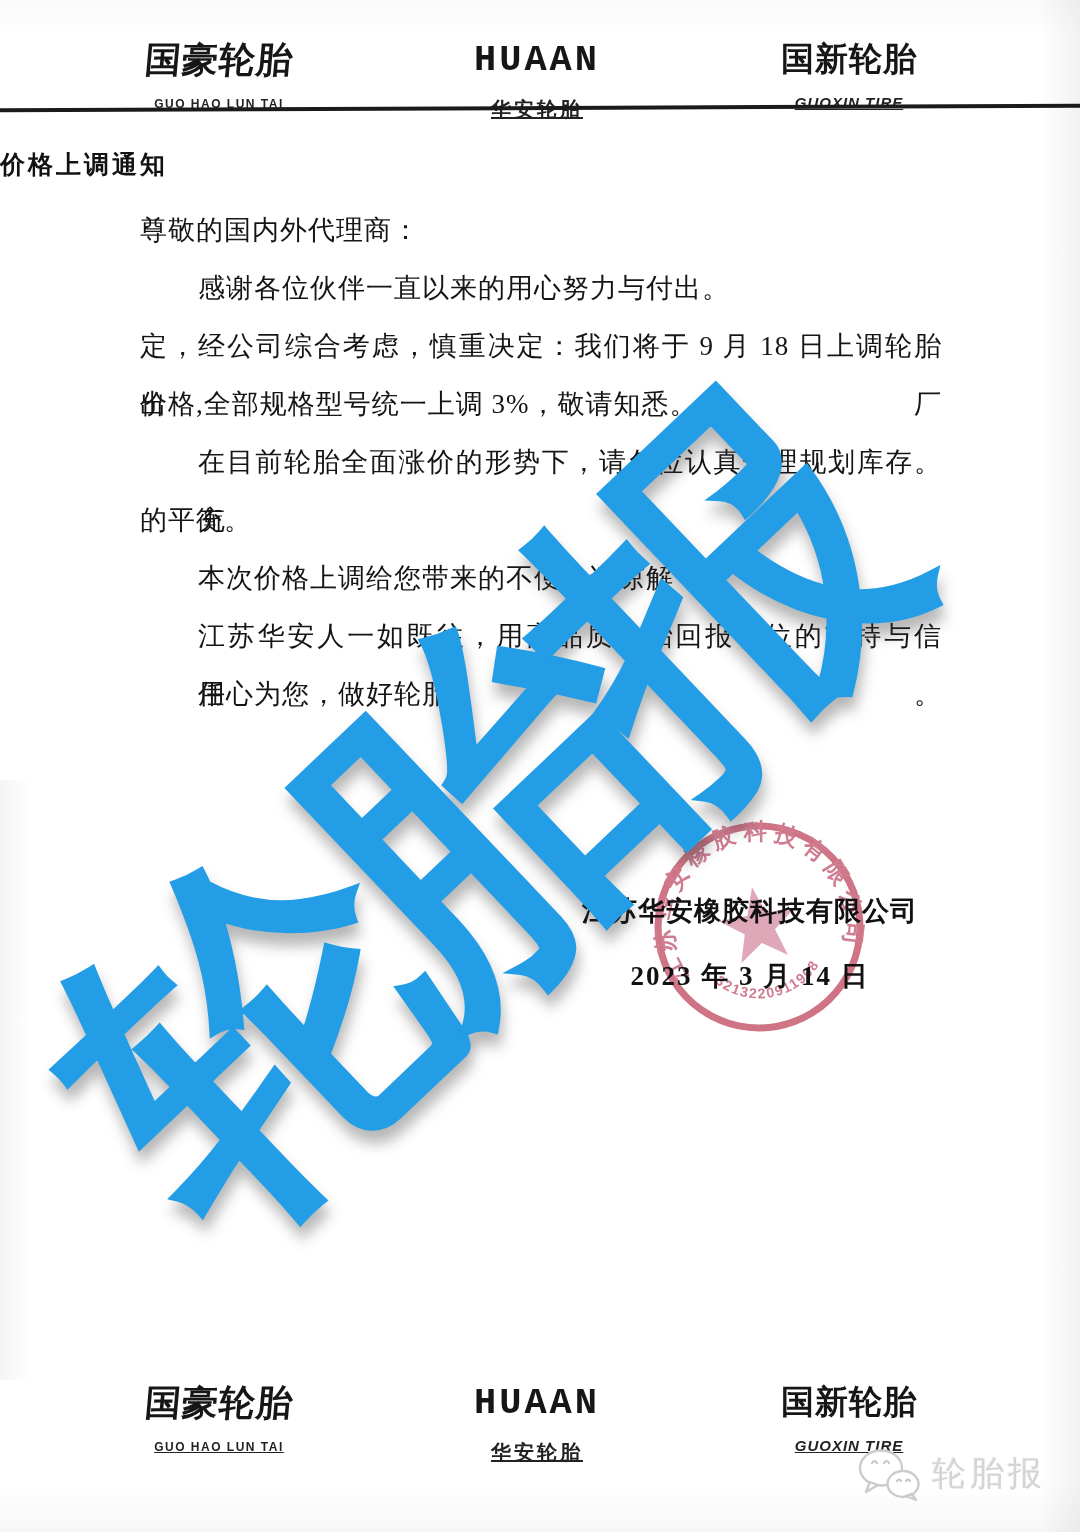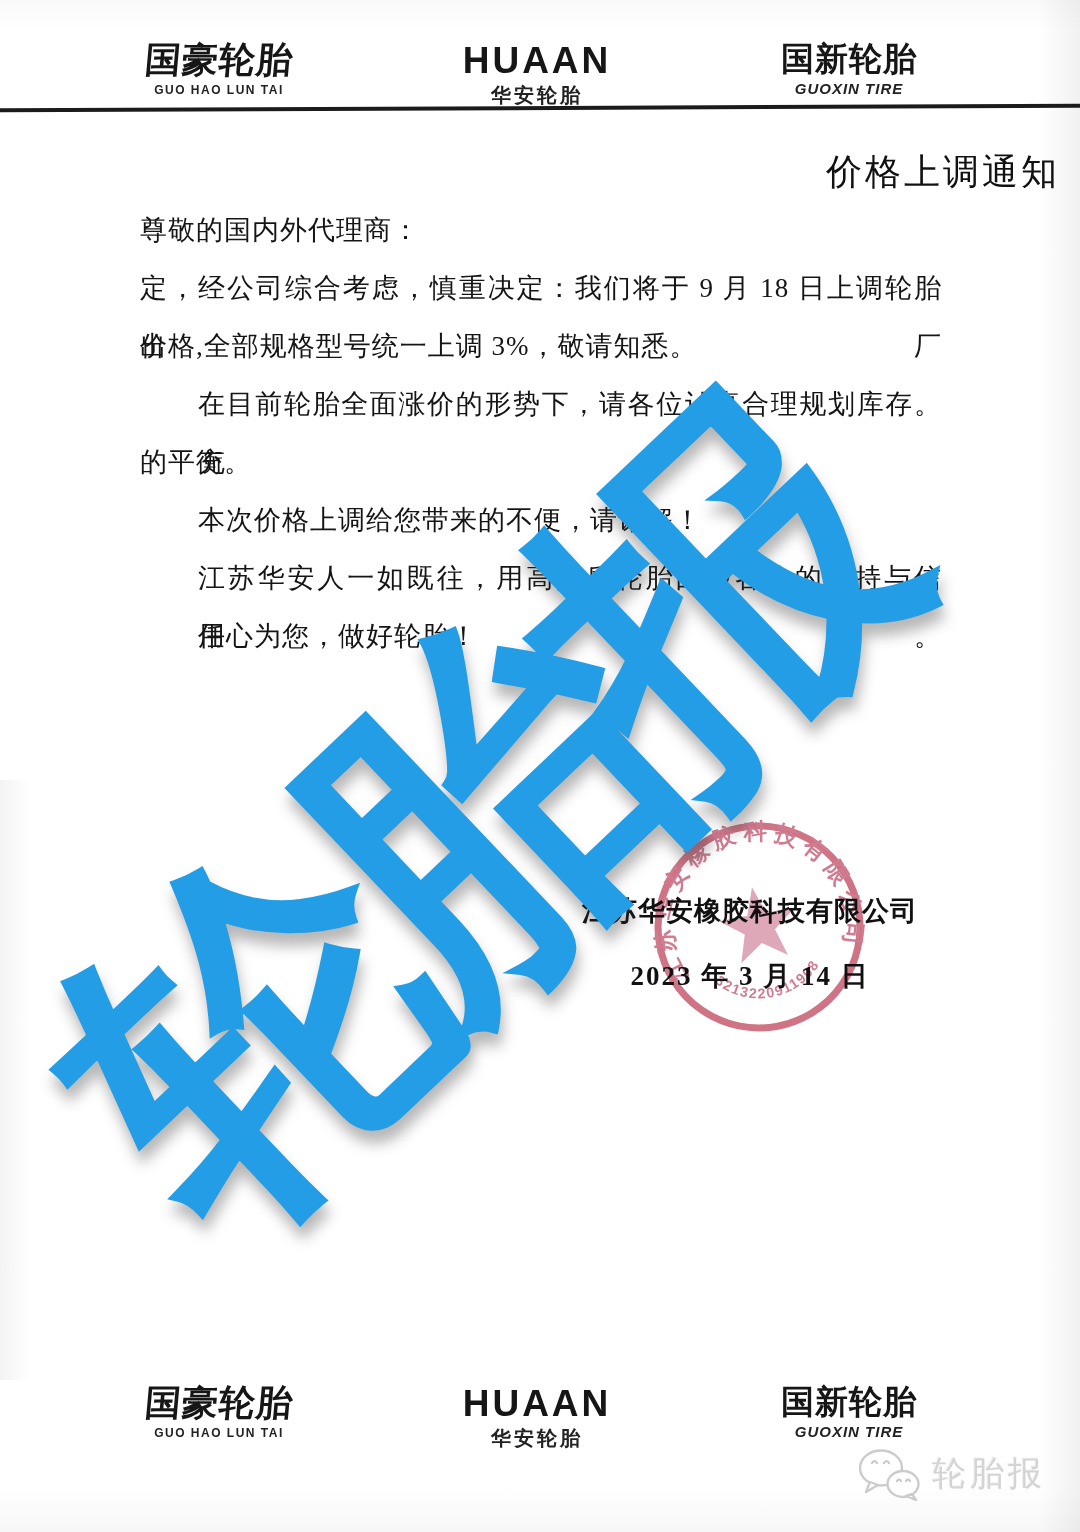--- a/index.html
+++ b/index.html
@@ -16,33 +16,33 @@
     background:linear-gradient(90deg,rgba(60,60,60,0.06) 0%,rgba(0,0,0,0) 100%);pointer-events:none;}
 
   
   .logo-strip{position:absolute;left:145px;width:772px;display:flex;
     justify-content:space-between;align-items:flex-start;text-align:center;z-index:2;}
   .logo-strip.header{top:42px;}
   .logo-strip.footer{top:1385px;}
   .logo{display:flex;flex-direction:column;align-items:center;line-height:1;color:#161616;}
   .logo-main{font-family:"Liberation Sans",sans-serif;font-weight:900;font-size:36px;letter-spacing:1px;}
   .logo-main.skew{transform:skewX(-5deg);}
-  .logo-main.latin{font-size:37px;letter-spacing:3px;}
+  .logo-main.latin{font-size:37px;letter-spacing:3px;font-family:Liberation Mono, monospace;}
   .logo-main.cn3{font-size:33px;text-align:right;}
-  .logo-sub{font-family:"Liberation Sans",sans-serif;font-weight:700;margin-top:6px;color:#222;}
+  .logo-sub{font-family:"Liberation Sans",sans-serif;font-weight:700;margin-top:20px;color:#222;text-decoration:underline;}
   .logo-sub.latin1{font-size:12px;letter-spacing:1.5px;}
   .logo-sub.cn2{font-size:20px;letter-spacing:3px;text-align:center;}
   .logo-sub.latin3{font-size:15px;font-style:italic;letter-spacing:1px;}
 
   .head-rule{position:absolute;left:0;top:106px;width:100%;height:4px;background:#1b1b1b;
     transform:rotate(-0.25deg);z-index:2;}
 
   
-  .doc-title{position:absolute;top:148px;left:0;width:1060px;text-align:right;
-    font-family:"Liberation Sans",sans-serif;font-weight:400;font-size:36px;letter-spacing:3px;color:#111;z-index:4;}
+  .doc-title{position:absolute;top:148px;left:0;width:1060px;text-align:left;
+    font-family:"Liberation Sans",sans-serif;font-weight:700;font-size:25px;letter-spacing:3px;color:#111;z-index:4;}
   .body-block{position:absolute;left:140px;top:201px;width:802px;z-index:4;}
   .bline{font-size:27px;line-height:58px;height:58px;white-space:nowrap;letter-spacing:1px;color:#151515;}
   .bline.indent{padding-left:58px;}
   .bline.fill{white-space:normal;text-align:justify;text-align-last:justify;}
 
   
   .sig-company{position:absolute;left:545px;top:893px;width:410px;text-align:center;
     font-weight:700;font-size:27px;letter-spacing:1px;color:#111;z-index:12;}
   .sig-date{position:absolute;left:545px;top:958px;width:410px;text-align:center;
     font-weight:700;font-size:27px;letter-spacing:2px;color:#111;z-index:12;}
@@ -82,20 +82,21 @@
       <div class="logo-sub latin3">GUOXIN TIRE</div>
     </div>
   </div>
 
   <div class="head-rule"></div>
 
   <div class="doc-title">价格上调通知</div>
 
   <div class="body-block">
     <div class="bline">尊敬的国内外代理商：</div>
+    <div class="bline indent">感谢各位伙伴一直以来的用心努力与付出。</div>
     <div class="bline fill">定，经公司综合考虑，慎重决定：我们将于 9 月 18 日上调轮胎出厂</div>
     <div class="bline">价格,全部规格型号统一上调 3%，敬请知悉。</div>
     <div class="bline indent fill">在目前轮胎全面涨价的形势下，请各位认真合理规划库存。充</div>
     <div class="bline">的平衡。</div>
     <div class="bline indent">本次价格上调给您带来的不便，请谅解！</div>
     <div class="bline indent fill">江苏华安人一如既往，用高品质轮胎回报各位的支持与信任。</div>
     <div class="bline indent">用心为您，做好轮胎！</div>
   </div>
 
   <div class="seal">

